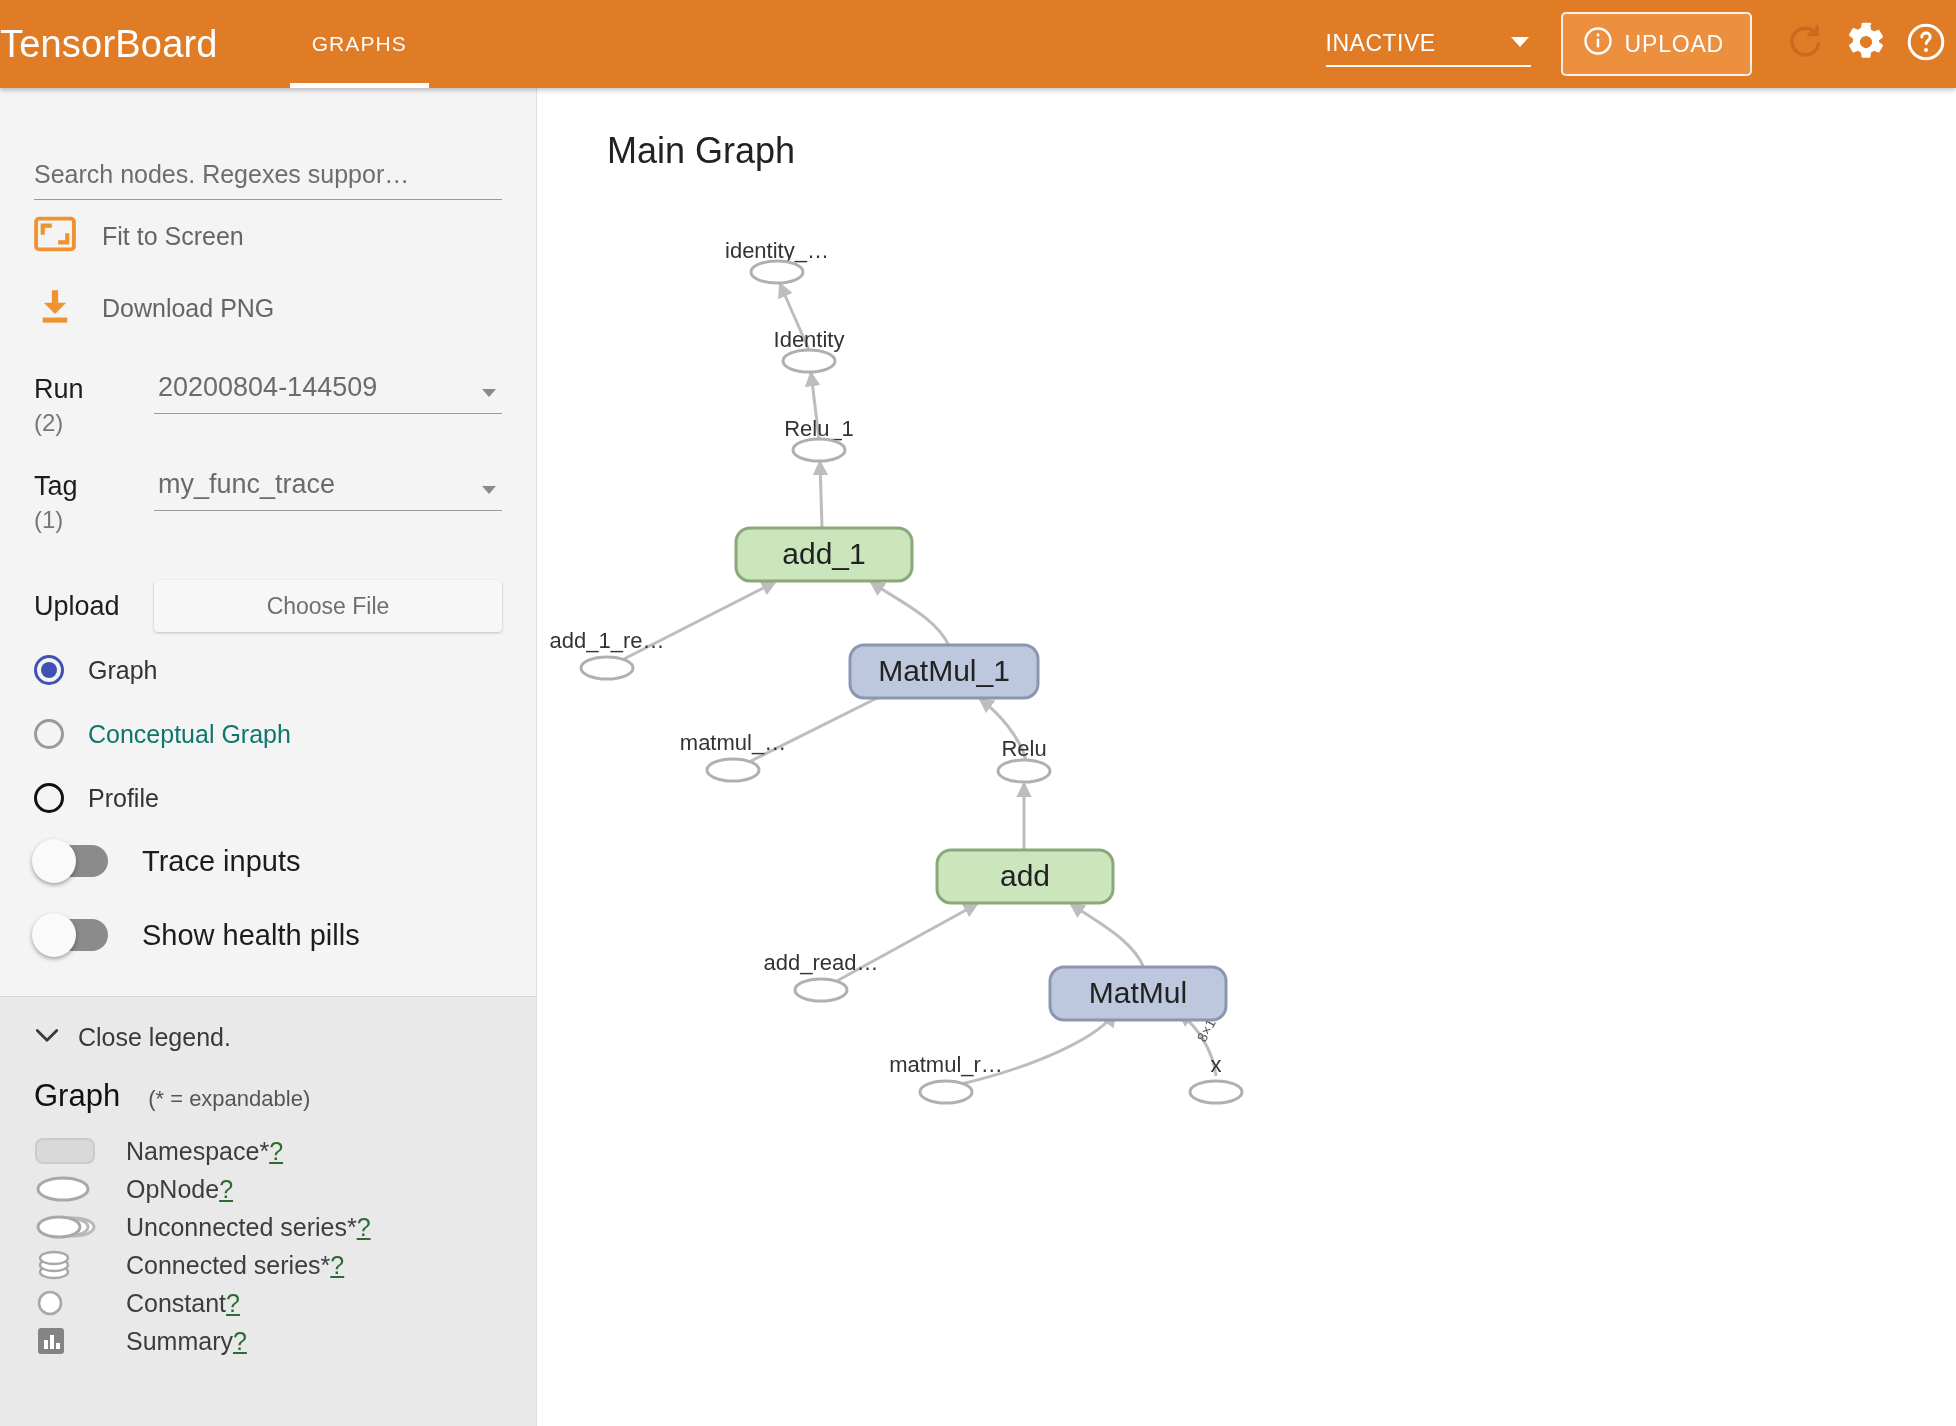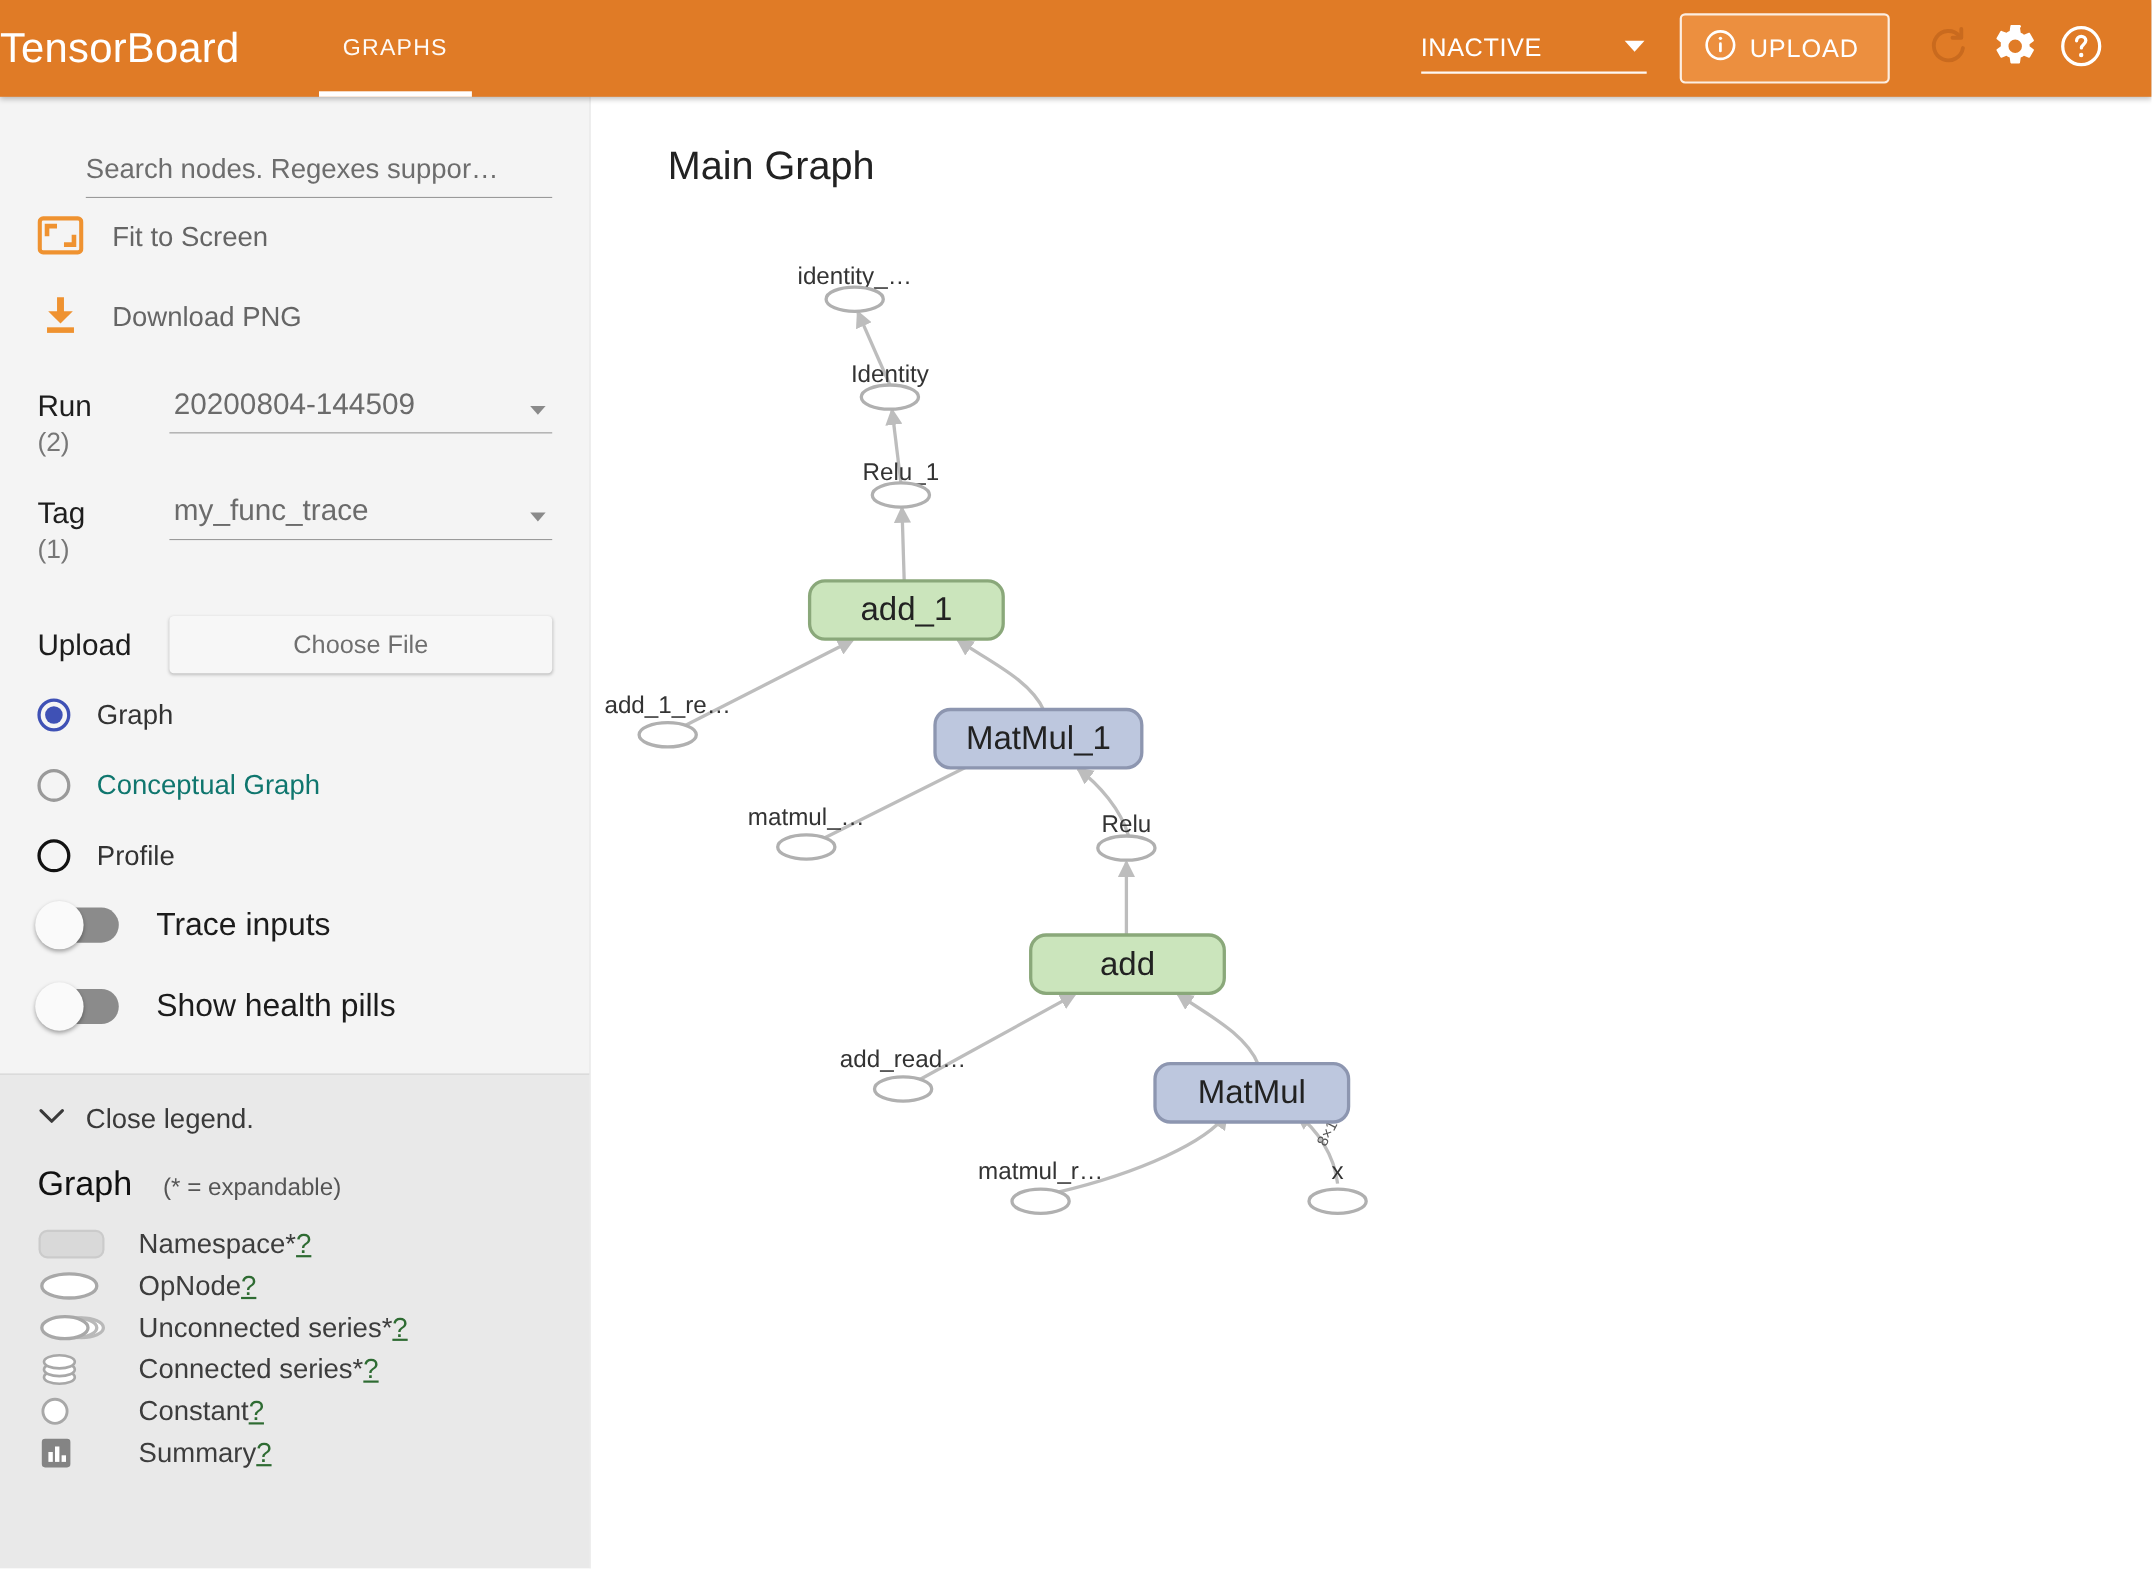--- a/index.html
+++ b/index.html
@@ -24,21 +24,21 @@
   .tab {
     position: relative; height: 88px; display: flex; align-items: center;
     padding: 0 22px; color: rgba(255,255,255,.96);
     font-size: 21px; letter-spacing: 1.1px; cursor: pointer;
   }
   .tab.active::after {
     content: ""; position: absolute; left: 0; right: 0; bottom: 0;
     height: 5px; background: #fff;
   }
   .header-right {
-    margin-left: auto; display: flex; align-items: center; gap: 0; padding-right: 34px;
+    margin-left: auto; display: flex; align-items: center; gap: 0; 
   }
   .inactive-select {
     position: relative; display: flex; align-items: center;
     color: #fff; font-size: 23px; letter-spacing: .5px;
     border-bottom: 2px solid rgba(255,255,255,.95);
     width: 205px; height: 46px; cursor: pointer; margin-right: 30px;
   }
   .caret {
     position: absolute; right: 2px; top: 16px;
     width: 0; height: 0; border-left: 9px solid transparent;
@@ -55,21 +55,21 @@
     width: 60px; height: 60px; display: flex; align-items: center; justify-content: center;
     cursor: pointer;
   }
 
   
   .sidebar {
     position: absolute; left: 0; top: 88px; width: 537px; height: 1338px;
     background: #f4f4f4; border-right: 1px solid #e0e0e0;
     overflow: hidden;
   }
-  .search-wrap { padding: 52px 34px 0 34px; margin-left: 44px; }
+  .search-wrap { padding: 72px 34px 0 34px; }
   .search-input {
     width: 100%; border: none; background: transparent; outline: none;
     border-bottom: 1px solid #9a9a9a; padding-bottom: 10px;
     font-size: 25px; color: #5a5a5a; font-family: "Liberation Sans", sans-serif;
   }
   .search-input::placeholder { color: #6d6d6d; }
 
   .action-row {
     display: flex; align-items: center; gap: 26px;
     padding: 0 34px; height: 72px; cursor: pointer;

